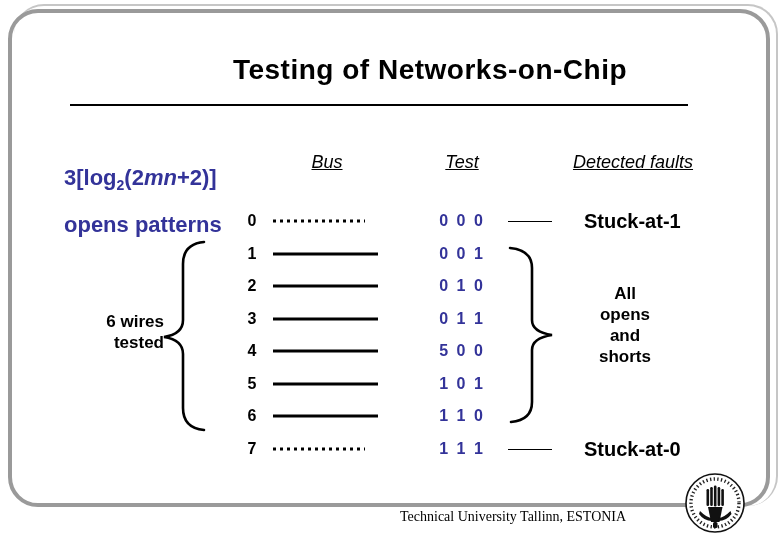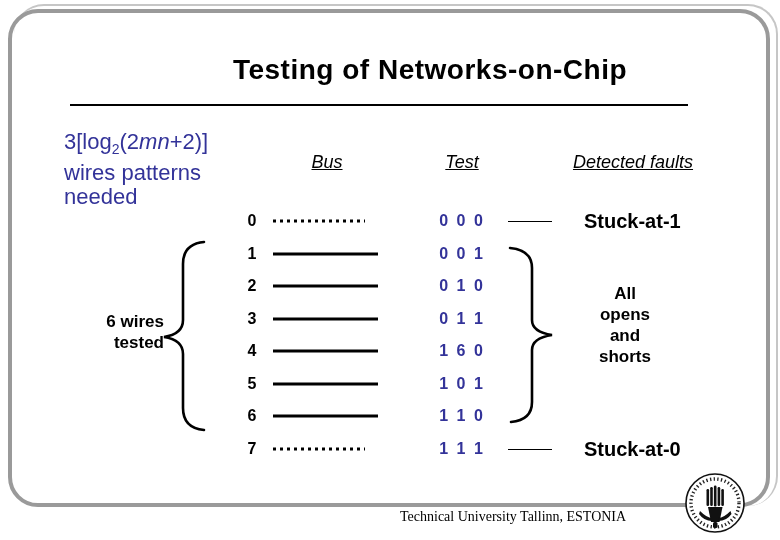--- a/index.html
+++ b/index.html
@@ -17,22 +17,22 @@
     position:absolute; left:8px; top:9px; width:762px; height:498px;
     border:4px solid var(--frame,#9a9a9a); border-radius:30px; box-sizing:border-box;
   }
   .title {
     position:absolute; top:54px; left:0; width:780px; text-align:center;
     font-size:28px; font-weight:bold; letter-spacing:0.5px;margin-left:40px;
   }
   .title-rule { position:absolute; top:104px; left:70px; width:618px; height:2px; background:#000; }
 
   .formula {
-    position:absolute; left:64px; top:130px; width:220px;
-    color:var(--accent,#333399); font-weight:normal; font-size:22px; line-height:24px;
+    position:absolute; left:64px; top:158px; width:220px;
+    color:var(--accent,#333399); font-weight:bold; font-size:22px; line-height:40px;
   }
   .formula sub { font-size:14px; }
   .formula i { font-style:italic; }
 
   .col-head {
     position:absolute; top:152px; font-size:18px; font-style:italic;
     text-decoration:underline; text-align:center;
   }
   .head-bus   { left:287px; width:80px; }
   .head-test  { left:422px; width:80px; }
@@ -80,22 +80,21 @@
 <body>
 
 <div class="shadow-frame"></div>
 <div class="frame"></div>
 
 <div class="title">Testing of Networks-on-Chip</div>
 <div class="title-rule"></div>
 
 <div class="formula">
   <div><span>3[log</span><sub>2</sub><span>(2</span><i>mn</i><span>+2)]</span></div>
-  <div>wires patterns</div>
-  <div>needed</div>
+  <div>opens patterns</div>
 </div>
 
 <div class="col-head head-bus">Bus</div>
 <div class="col-head head-test">Test</div>
 <div class="col-head head-faults">Detected faults</div>
 
 <div class="rows-area">
   <div class="trow">
     <span class="rnum">0</span>
     <span class="bline" data-style="dotted"></span>
@@ -114,21 +113,21 @@
     <span class="tpat">0 1 0</span>
   </div>
   <div class="trow">
     <span class="rnum">3</span>
     <span class="bline" data-style="solid"></span>
     <span class="tpat">0 1 1</span>
   </div>
   <div class="trow">
     <span class="rnum">4</span>
     <span class="bline" data-style="solid"></span>
-    <span class="tpat">1 6 0</span>
+    <span class="tpat">5 0 0</span>
   </div>
   <div class="trow">
     <span class="rnum">5</span>
     <span class="bline" data-style="solid"></span>
     <span class="tpat">1 0 1</span>
   </div>
   <div class="trow">
     <span class="rnum">6</span>
     <span class="bline" data-style="solid"></span>
     <span class="tpat">1 1 0</span>

